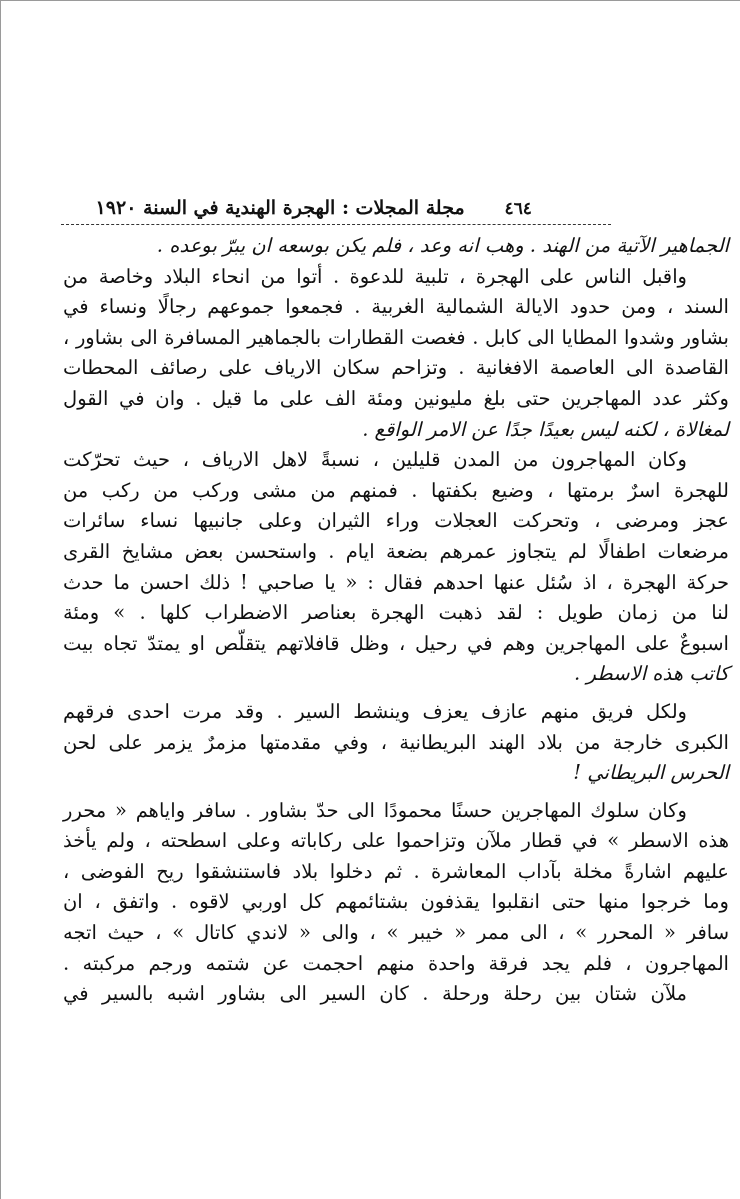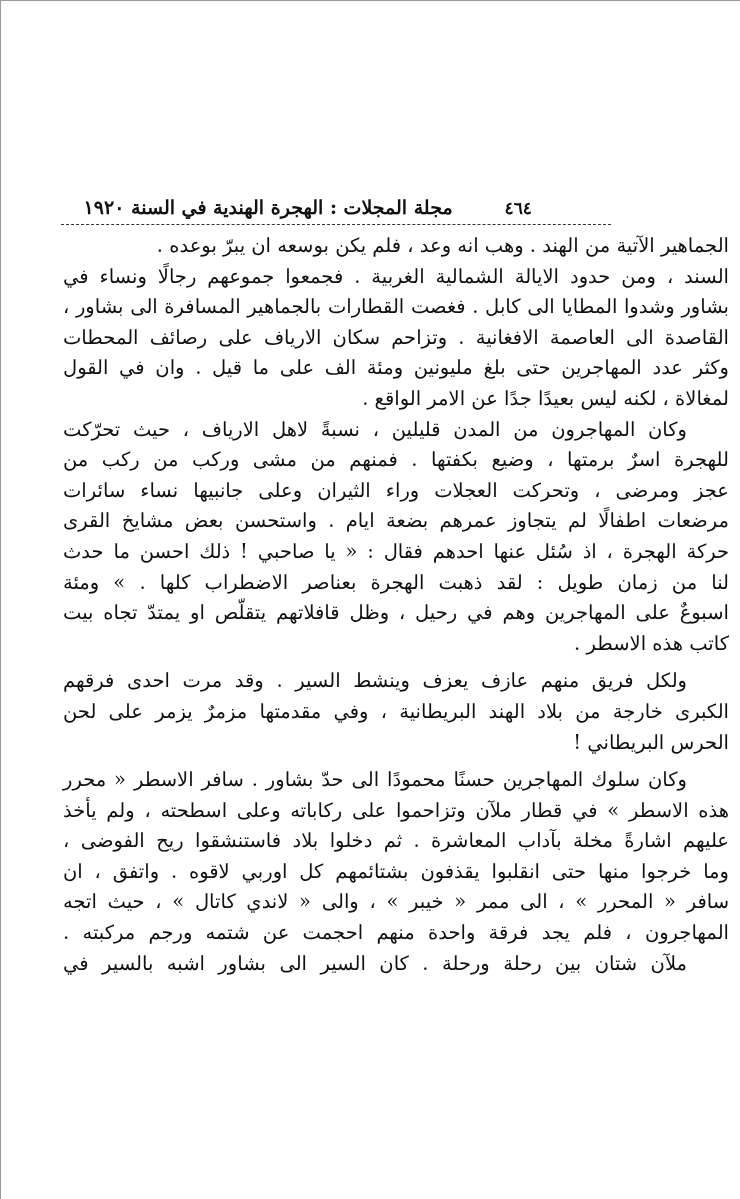--- a/index.html
+++ b/index.html
@@ -57,45 +57,47 @@
     }
     .line {
       display: block;
       white-space: nowrap;
       text-align-last: justify;
       text-align: justify;
       height: 30.6px;
     }
     .line.last {
       text-align-last: right;
+      font-style: italic;
     }
     .line.indent {
       padding-right: 42px;
     }
     .para-gap {
       height: 7px;
     }
   </style>
 </head>
 <body>
 
 <div class="page">
   <div class="running-head">
     <span class="page-number" style="order:1">٤٦٤</span>
-    <span class="title" style="order:2; margin-right:52px">مجلة المجلات : الهجرة الهندية في السنة ١٩٢٠</span>
+    <span class="title" style="order:2; margin-right:40px">مجلة المجلات : الهجرة الهندية في السنة ١٩٢٠</span>
   </div>
   <div class="rule"></div>
 
   <div class="body-text">
 
     <div>
       <span class="line last">الجماهير الآتية من الهند . وهب انه وعد ، فلم يكن بوسعه ان يبرّ بوعده .</span>
     </div>
 
     <div>
+      <span class="line indent">واقبل الناس على الهجرة ، تلبية للدعوة . أتوا من انحاء البلاد وخاصة من</span>
       <span class="line">السند ، ومن حدود الايالة الشمالية الغربية . فجمعوا جموعهم رجالًا ونساء في</span>
       <span class="line">بشاور وشدوا المطايا الى كابل . فغصت القطارات بالجماهير المسافرة الى بشاور ،</span>
       <span class="line">القاصدة الى العاصمة الافغانية . وتزاحم سكان الارياف على رصائف المحطات</span>
       <span class="line">وكثر عدد المهاجرين حتى بلغ مليونين ومئة الف على ما قيل . وان في القول</span>
       <span class="line last">لمغالاة ، لكنه ليس بعيدًا جدًا عن الامر الواقع .</span>
     </div>
 
     <div>
       <span class="line indent">وكان المهاجرون من المدن قليلين ، نسبةً لاهل الارياف ، حيث تحرّكت</span>
       <span class="line">للهجرة اسرٌ برمتها ، وضيع بكفتها . فمنهم من مشى وركب من ركب من</span>
@@ -109,21 +111,21 @@
     <div class="para-gap"></div>
 
     <div>
       <span class="line indent">ولكل فريق منهم عازف يعزف وينشط السير . وقد مرت احدى فرقهم</span>
       <span class="line">الكبرى خارجة من بلاد الهند البريطانية ، وفي مقدمتها مزمرٌ يزمر على لحن</span>
       <span class="line last">الحرس البريطاني !</span>
     </div>
     <div class="para-gap"></div>
 
     <div>
-      <span class="line indent">وكان سلوك المهاجرين حسنًا محمودًا الى حدّ بشاور . سافر الاسطر « محرر</span>
+      <span class="line indent">وكان سلوك المهاجرين حسنًا محمودًا الى حدّ بشاور . سافر واياهم « محرر</span>
       <span class="line">هذه الاسطر » في قطار ملآن وتزاحموا على ركاباته وعلى اسطحته ، ولم يأخذ</span>
       <span class="line">عليهم اشارةً مخلة بآداب المعاشرة . ثم دخلوا بلاد فاستنشقوا ريح الفوضى ،</span>
       <span class="line">وما خرجوا منها حتى انقلبوا يقذفون بشتائمهم كل اوربي لاقوه . واتفق ، ان</span>
       <span class="line">سافر « المحرر » ، الى ممر « خيبر » ، والى « لاندي كاتال » ، حيث اتجه</span>
       <span class="line">المهاجرون ، فلم يجد فرقة واحدة منهم احجمت عن شتمه ورجم مركبته .</span>
     </div>
 
     <div>
       <span class="line indent">ملآن شتان بين رحلة ورحلة . كان السير الى بشاور اشبه بالسير في</span>
     </div>

